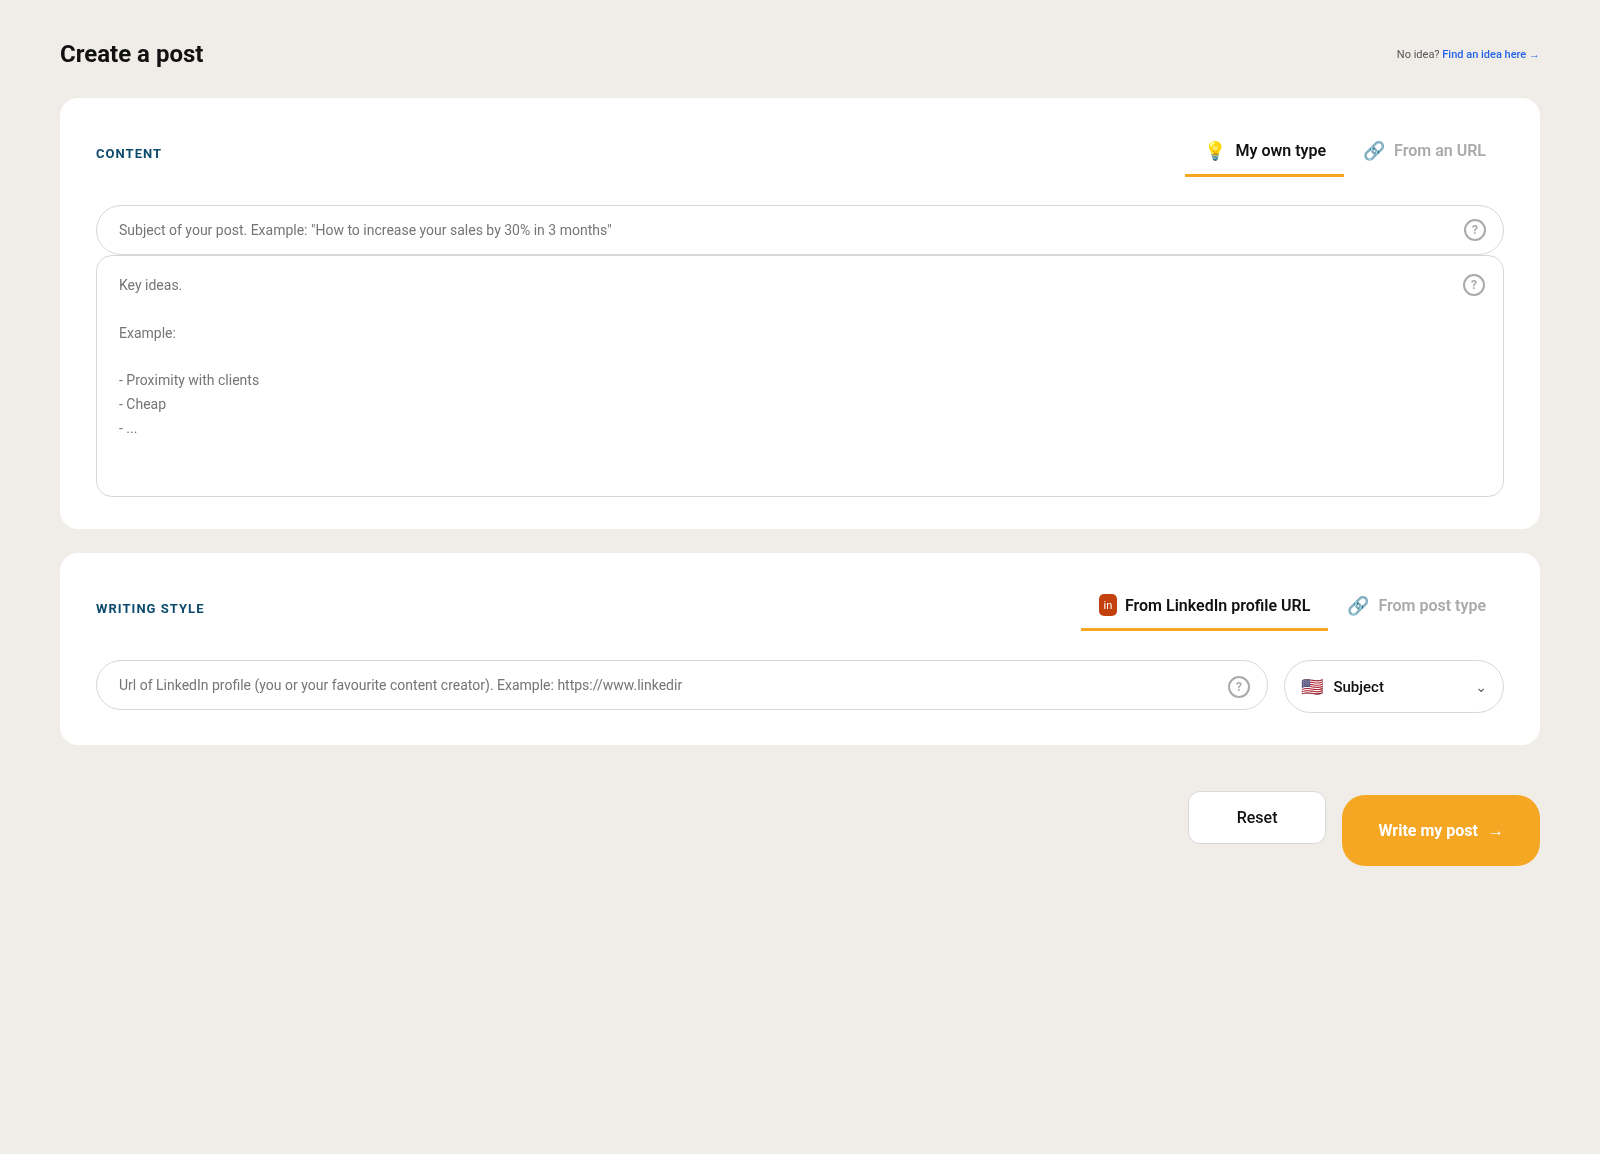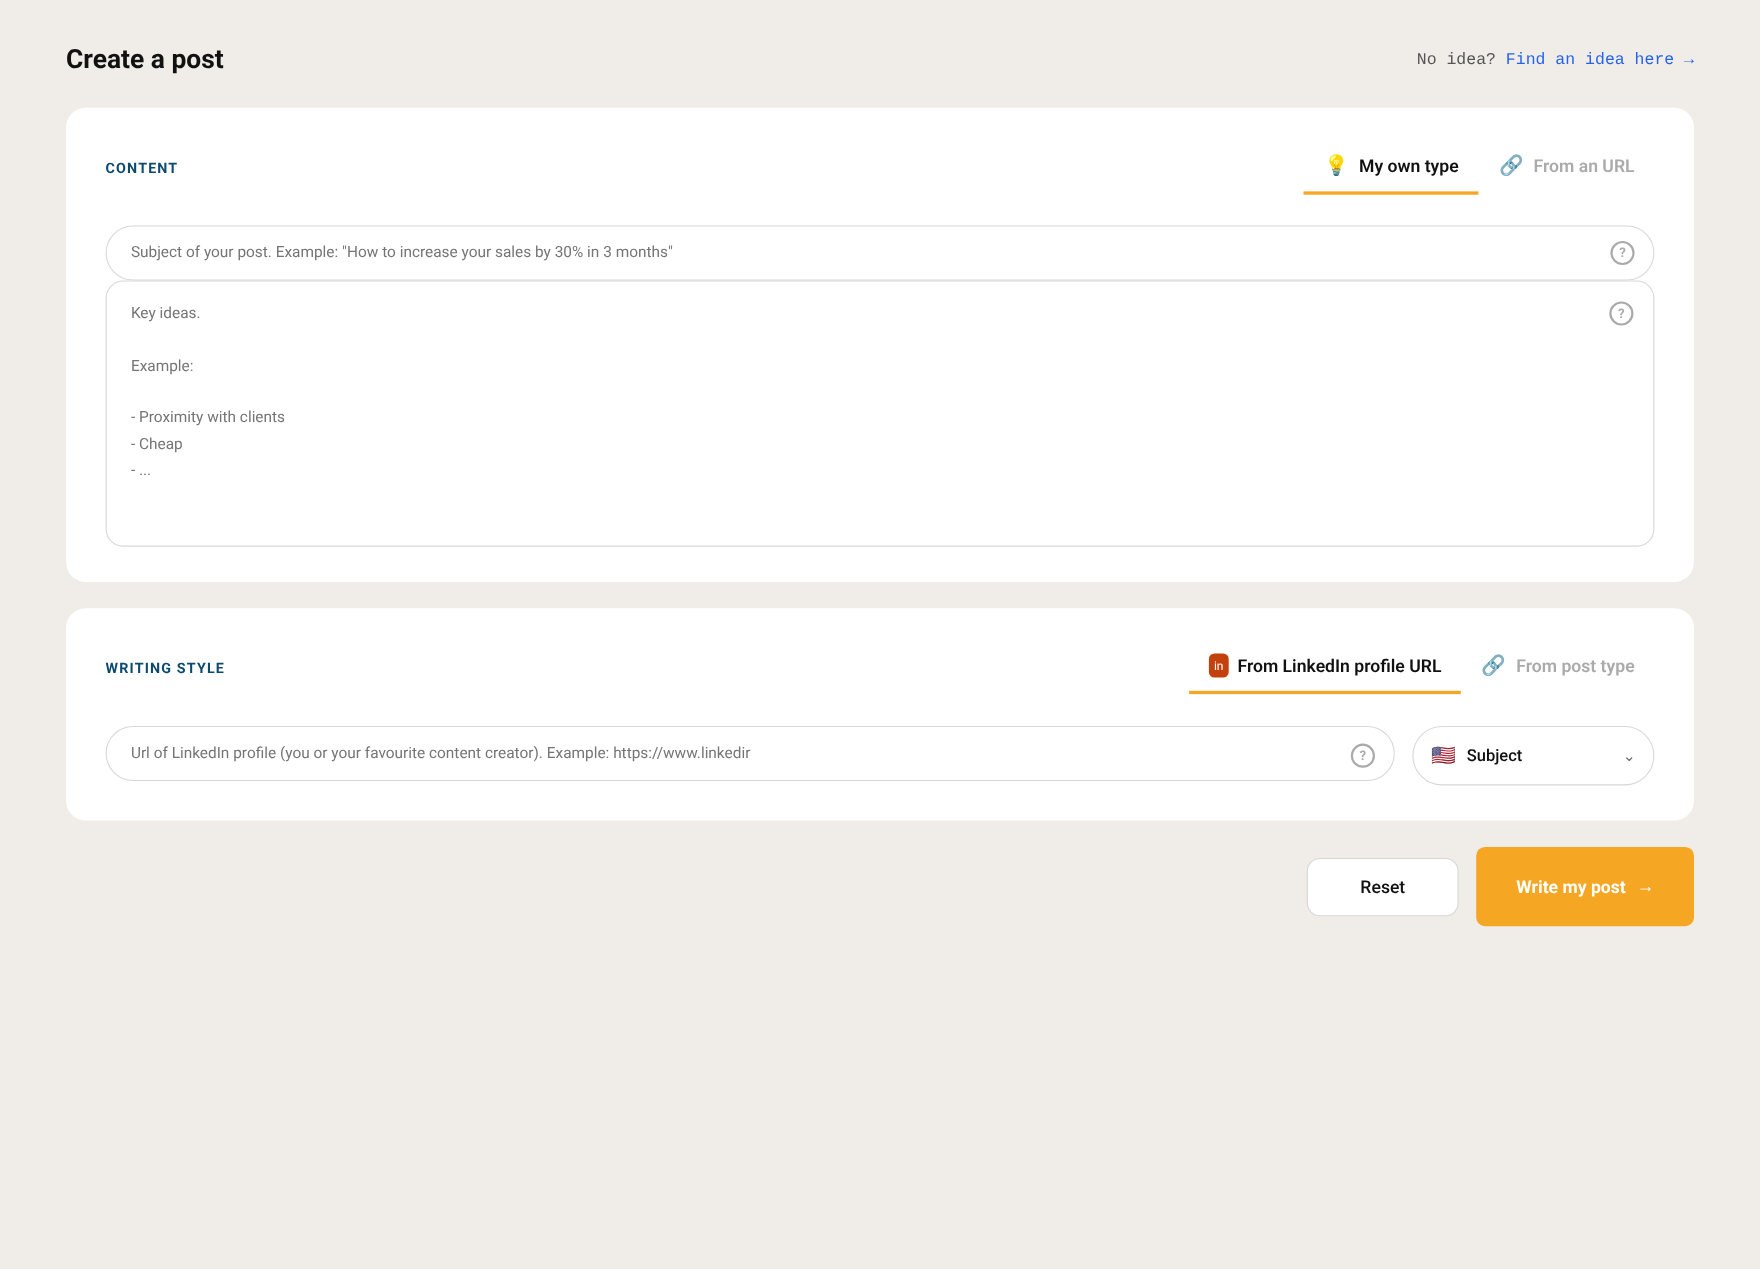--- a/index.html
+++ b/index.html
@@ -23,23 +23,22 @@
       margin-bottom: 30px;
     }
 
     .page-title {
       font-size: 24px;
       font-weight: 700;
       color: #111;
     }
 
     .find-idea-link {
-      font-size: 15px;
+      font-size: 11px;
       color: #555;
-      font-family: Liberation Mono, monospace;
     }
 
     .find-idea-link a {
       color: #2563eb;
       text-decoration: none;
       font-weight: 500;
     }
 
     .card {
       background: #fff;
@@ -243,30 +242,31 @@
       font-size: 16px;
       font-weight: 500;
       color: #111;
       cursor: pointer;
       font-family: inherit;
     }
 
     .write-button {
       background: #f5a623;
       border: none;
-      border-radius: 8px;
+      border-radius: 23px;
       padding: 26px 36px;
       font-size: 16px;
       font-weight: 700;
       color: #fff;
       cursor: pointer;
       display: flex;
       align-items: center;
       gap: 10px;
       font-family: inherit;
+      margin-top: 26px;
     }
 
     .linkedin-icon {
       background: #c2410c;
       color: white;
       font-size: 11px;
       font-weight: 400;
       width: 18px;
       height: 22px;
       border-radius: 5px;

